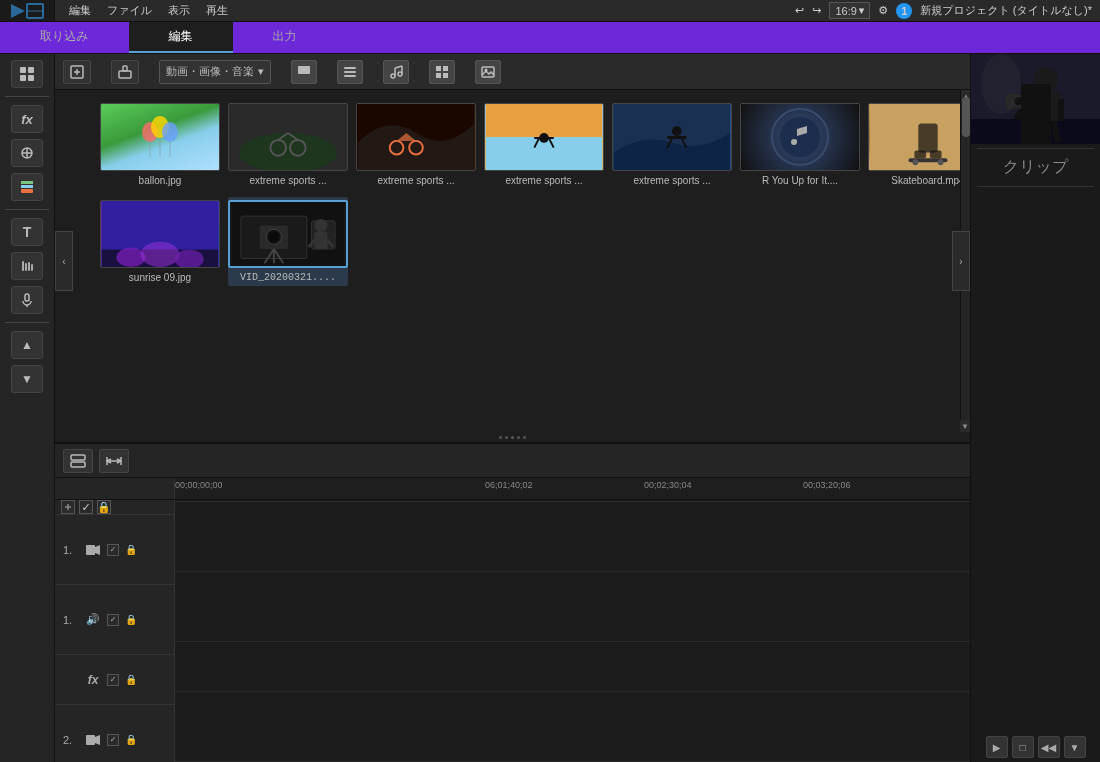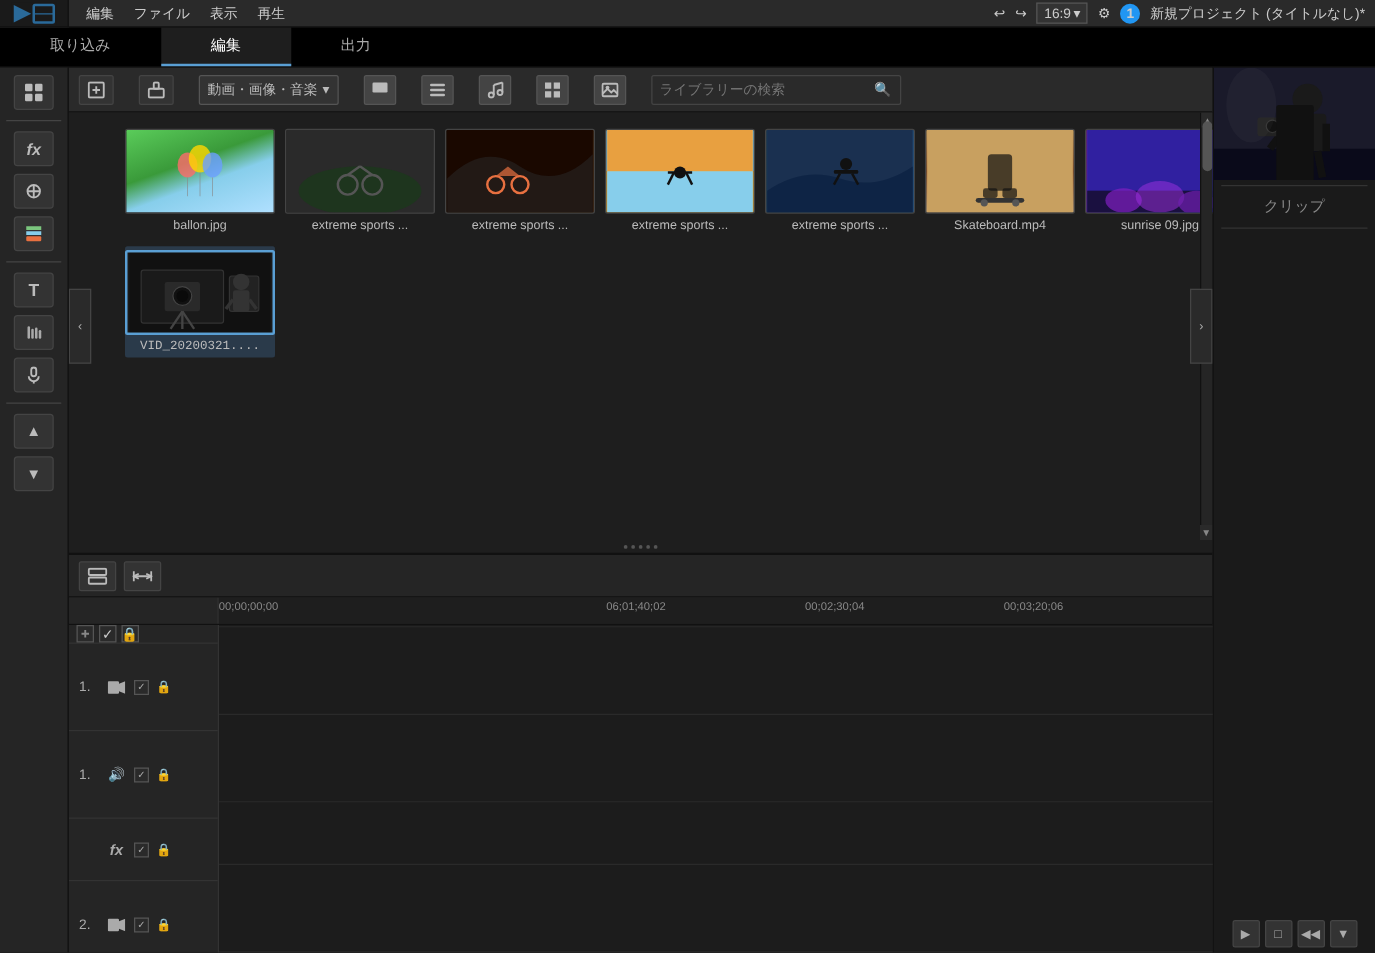--- a/index.html
+++ b/index.html
@@ -59,21 +59,21 @@
       align-items: center;
       justify-content: center;
       font-size: 9px;
       color: #fff;
       font-weight: bold;
     }
 
     
     .tab-bar {
       height: 32px;
-      background: #000000;
+      background: #6d28d9;
       display: flex;
       align-items: stretch;
       border-bottom: 1px solid #111;
     }
     .tab-item {
       display: flex;
       align-items: center;
       padding: 0 40px;
       font-size: 12px;
       color: #aaa;
@@ -335,21 +335,21 @@
     }
 
     .preview-separator {
       width: 90%;
       height: 1px;
       background: #333;
       margin: 4px 0;
     }
 
     .preview-label {
-      font-size: 12px;
+      font-size: 16px;
       color: #888;
       text-align: center;
       padding: 4px;
     }
 
     .preview-controls {
       display: flex;
       gap: 4px;
       padding: 4px;
       margin-top: auto;
@@ -750,24 +750,20 @@
             <rect x="8" y="8" width="5" height="5"></rect>
           </svg>
         </div>
         <div class="view-btn">
           <svg width="14" height="14" viewBox="0 0 14 14" fill="none" stroke="#bbb" stroke-width="1.5">
             <rect x="1" y="2" width="12" height="10" rx="1"></rect>
             <circle cx="5" cy="5" r="1.5" fill="#bbb" stroke="none"></circle>
             <polyline points="1,10 5,6 8,9 10,7 13,10" stroke="#bbb" fill="none"></polyline>
           </svg>
         </div>
-        <div class="search-box">
-          <input type="text" placeholder="ライブラリーの検索" style="">
-          <span>🔍</span>
-        </div>
       </div>
 
       <div style="position:relative; flex:1; display:flex; overflow:hidden;">
 
         <div class="scroll-arrow-left">‹</div>
 
         <div class="media-grid-wrapper" style="flex:1;padding:10px 25px;">
           <div class="media-grid">
 
             <div class="media-item">
@@ -839,20 +835,32 @@
 
                   <circle cx="65" cy="28" r="5" fill="#111"></circle>
                   <rect x="55" y="33" width="20" height="3" rx="1" fill="#111"></rect>
                   <line x1="60" y1="36" x2="55" y2="45" stroke="#111" stroke-width="2"></line>
                   <line x1="70" y1="36" x2="75" y2="45" stroke="#111" stroke-width="2"></line>
                 </svg>
               </div>
               <div class="media-label">extreme sports ...</div>
             </div>
 
+            <div class="media-item">
+              <div class="media-thumb thumb-music" style="background:radial-gradient(circle,#2a3a5a 30%,#111 100%);">
+                <svg width="60" height="60" viewBox="0 0 60 60">
+                  <circle cx="30" cy="30" r="28" fill="none" stroke="#3a4a6a" stroke-width="2"></circle>
+                  <circle cx="30" cy="30" r="20" fill="#1a2a4a" opacity="0.8"></circle>
+
+                  <path d="M27 22 L27 35 Q27 38 24 38 Q21 38 21 35 Q21 32 24 32 Q25 32 27 33 L27 22 Z" fill="#aaa"></path>
+                  <path d="M27 22 L37 19 L37 26 L27 29 Z" fill="#aaa"></path>
+                </svg>
+              </div>
+              <div class="media-label">R You Up for It....</div>
+            </div>
 
             <div class="media-item">
               <div class="media-thumb" style="background:linear-gradient(to bottom,#c8a060 0%,#a06030 50%,#d4b080 100%);">
                 <svg width="100%" height="100%" viewBox="0 0 120 68">
                   <rect width="120" height="68" fill="#c8a060"></rect>
 
                   <rect x="50" y="20" width="20" height="30" rx="3" fill="#111" opacity="0.7"></rect>
                   <rect x="46" y="48" width="12" height="8" rx="2" fill="#111" opacity="0.7"></rect>
                   <rect x="62" y="48" width="12" height="8" rx="2" fill="#111" opacity="0.7"></rect>
 

